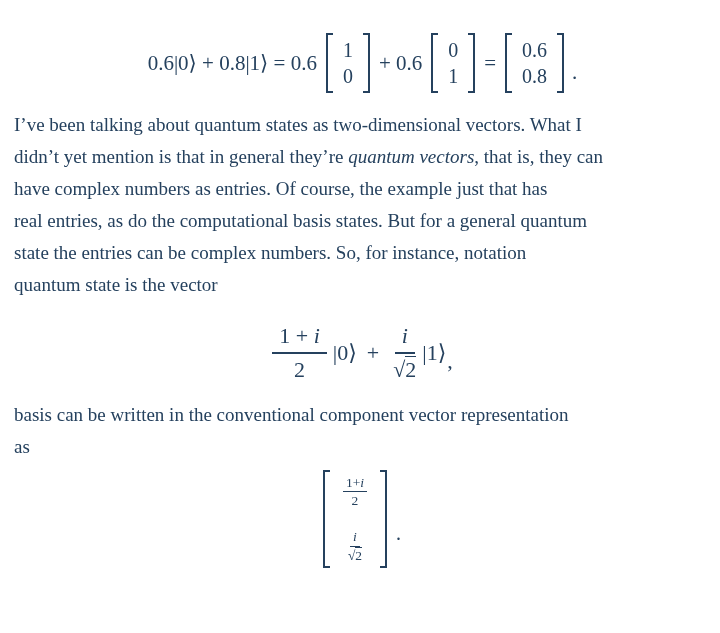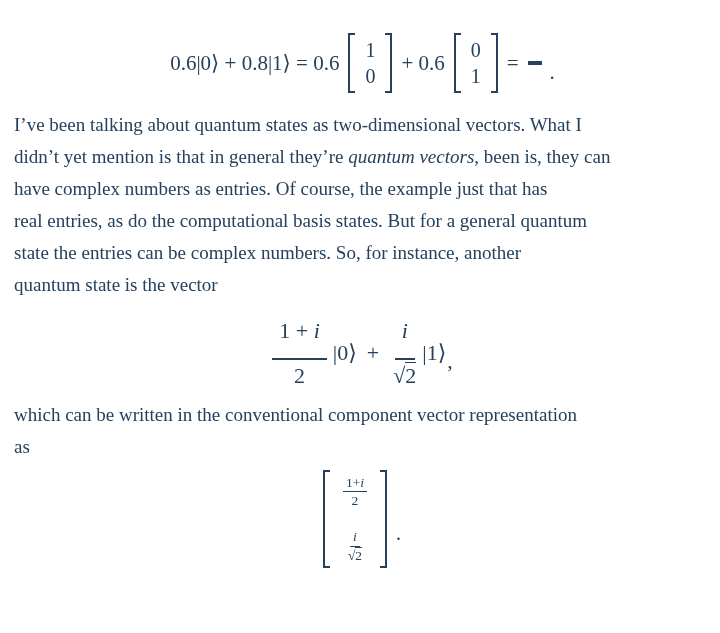--- a/index.html
+++ b/index.html
@@ -29,21 +29,21 @@
   .br-l { border: 2px solid currentColor; border-right: 0; }
   .br-r { border: 2px solid currentColor; border-left: 0; }
   .mcol {
     display: flex; flex-direction: column;
     justify-content: center; align-items: center;
     padding: 4px 10px; font-size: 20px; line-height: 26px;
   }
 
   .eq2 { margin: 16px 0 10px 0; height: 72px; font-size: 22px; }
   .frac { display: inline-flex; flex-direction: column; align-items: center; margin: 0 5px; }
-  .frac .num { padding: 0 7px 14px 7px; border-bottom: 2px solid currentColor; white-space: nowrap; }
+  .frac .num { padding: 0 7px 3px 7px; border-bottom: 2px solid currentColor; white-space: nowrap; }
   .frac .den { padding-top: 3px; white-space: nowrap; }
   .var { font-style: italic; }
   .radicand { border-top: 1.6px solid currentColor; }
   .ket { margin: 0 1px; white-space: nowrap; }
   .plus { margin: 0 9px; }
   .comma { transform: translateY(8px); }
   .period-mid { transform: translateY(9px); margin-left: 4px; }
 
   .eq3 { margin: 18px 0 0 0; height: 76px; font-size: 20px; }
   .eq3 .mcol { padding: 5px 13px; gap: 20px; }
@@ -74,51 +74,55 @@
       <span class="br br-l"></span>
       <span class="mcol">
         <span>0</span>
         <span>1</span>
       </span>
       <span class="br br-r"></span>
     </span>
     <span class="mtext">=</span>
     <span class="matrix">
       <span class="br br-l"></span>
+      <span class="mcol">
+        <span>0.6</span>
+        <span>0.8</span>
+      </span>
       <span class="br br-r"></span>
     </span>
     <span class="period-mid">.</span>
   </div>
 
   <p class="para">
     <span class="line">I’ve been talking about quantum states as two-dimensional vectors. What I</span>
-    <span class="line"><span>didn’t yet mention is that in general they’re </span><span class="em">quantum vectors</span><span>, been is, they can</span></span>
+    <span class="line"><span>didn’t yet mention is that in general they’re </span><span class="em">quantum vectors</span><span>, that is, they can</span></span>
     <span class="line">have complex numbers as entries. Of course, the example just that has</span>
     <span class="line">real entries, as do the computational basis states. But for a general quantum</span>
-    <span class="line">state the entries can be complex numbers. So, for instance, another</span>
+    <span class="line">state the entries can be complex numbers. So, for instance, notation</span>
     <span class="line">quantum state is the vector</span>
   </p>
 
   <div class="equation eq2">
     <span class="frac">
       <span class="num"><span>1 + </span><span class="var">i</span></span>
       <span class="den">2</span>
     </span>
     <span class="ket">|0⟩</span>
     <span class="plus">+</span>
     <span class="frac">
       <span class="num"><span class="var">i</span></span>
       <span class="den"><span>√</span><span class="radicand">2</span></span>
     </span>
     <span class="ket">|1⟩</span>
     <span class="comma">,</span>
   </div>
 
   <p class="para">
-    <span class="line">which can be written in the conventional component vector representation</span>
+    <span class="line">basis can be written in the conventional component vector representation</span>
     <span class="line">as</span>
   </p>
 
   <div class="equation eq3">
     <span class="matrix">
       <span class="br br-l"></span>
       <span class="mcol">
         <span class="minifrac">
           <span class="num"><span>1+</span><span class="var">i</span></span>
           <span class="den">2</span>

